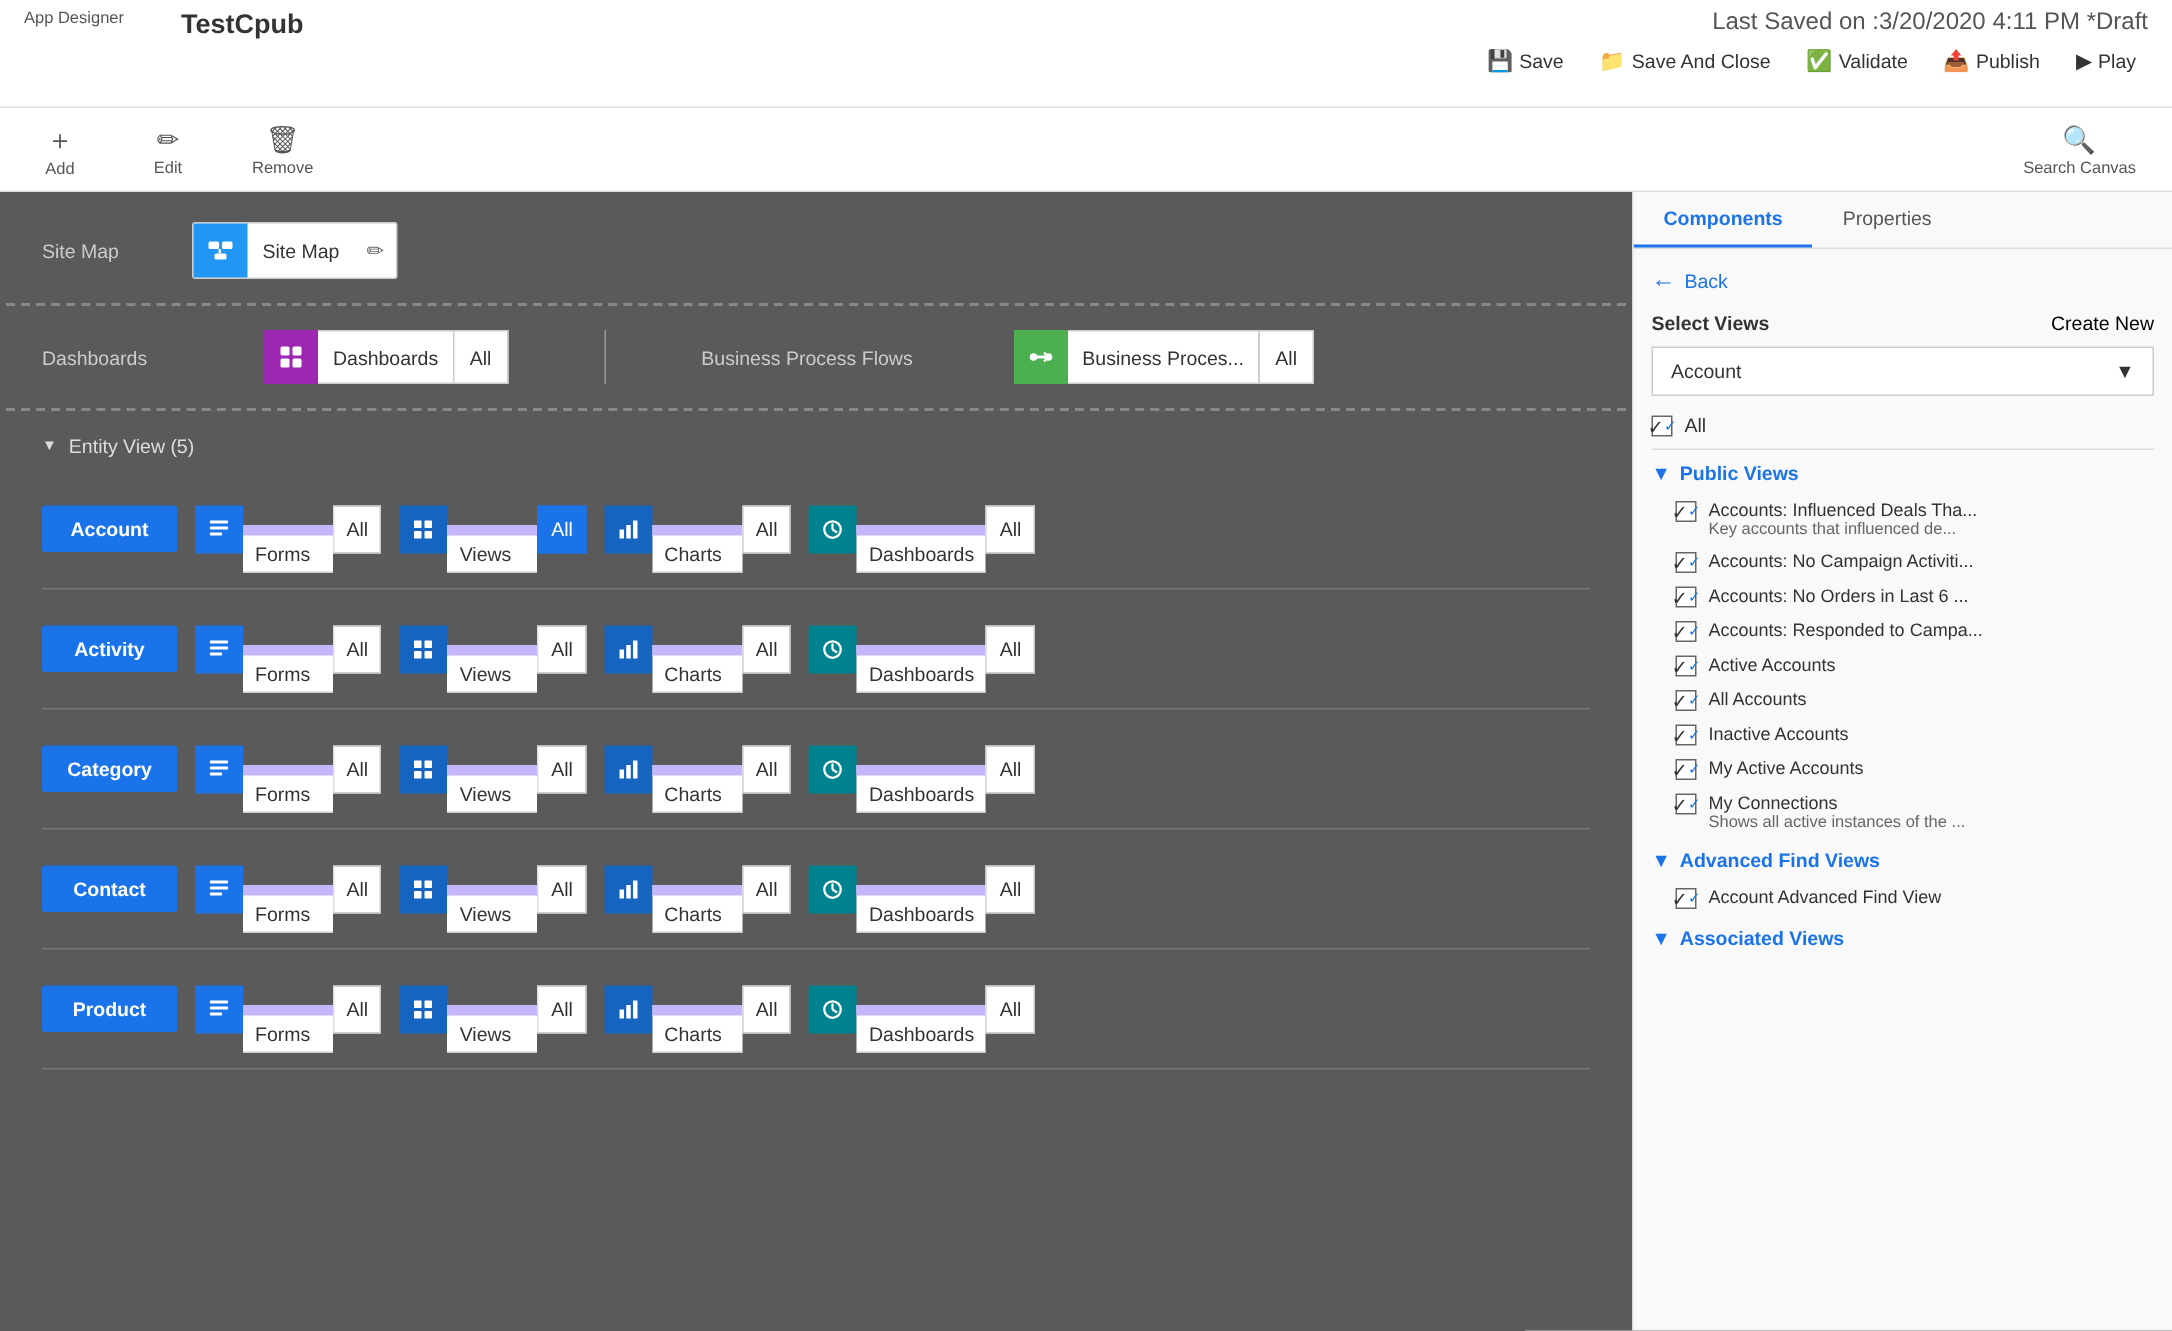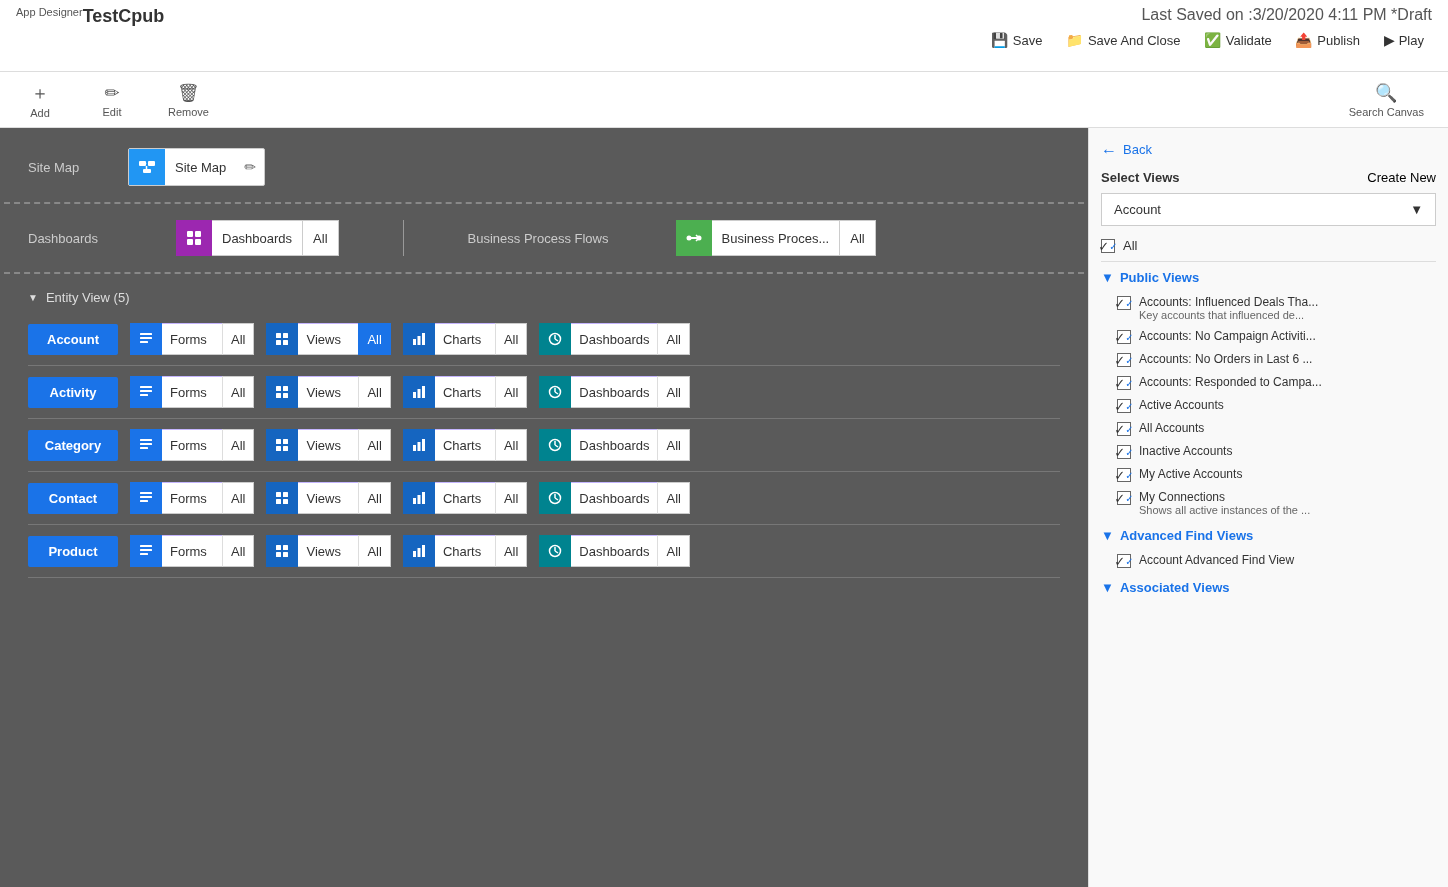--- a/index.html
+++ b/index.html
@@ -2,21 +2,21 @@
 <html><head>
   <meta charset="utf-8">
   <style>
     * { box-sizing: border-box; margin: 0; padding: 0; }
     body { font-family: 'Segoe UI', sans-serif; font-size: 13px; background: #f3f2f1; color: #333; height: 887px; overflow: hidden; }
 
     
     .header { background: #fff; border-bottom: 1px solid #ddd; padding: 6px 16px; display: flex; align-items: flex-start; justify-content: space-between; height: 72px; }
     .header-left { display: flex; flex-direction: row; justify-content: center; }
     .header-app-designer { font-size: 11px; color: #555; }
-    .header-title { font-size: 18px; font-weight: 600; color: #333; }
+    .header-title { font-size: 18px; font-weight: 600; color: #333; margin-left: 38px; }
     .header-right { display: flex; flex-direction: column; align-items: flex-end; gap: 4px; }
     .header-save-info { font-size: 16px; color: #555; }
     .header-actions { display: flex; align-items: center; gap: 8px; }
     .header-btn { display: flex; align-items: center; gap: 4px; background: none; border: none; cursor: pointer; font-size: 13px; color: #333; padding: 4px 8px; }
     .header-btn-icon { font-size: 14px; }
 
     
     .toolbar { background: #fff; border-bottom: 1px solid #ddd; display: flex; align-items: center; gap: 24px; padding: 6px 16px; height: 56px; }
     .toolbar-btn { display: flex; flex-direction: column; align-items: center; gap: 2px; background: none; border: none; cursor: pointer; font-size: 11px; color: #555; padding: 4px 8px; min-width: 48px; }
     .toolbar-btn .tb-icon { font-size: 18px; color: #555; }
@@ -53,21 +53,21 @@
     .entity-section { padding: 8px 24px; }
     .entity-header { display: flex; align-items: center; gap: 8px; color: #ddd; font-size: 13px; padding: 8px 0; cursor: pointer; }
     .entity-header-arrow { font-size: 10px; }
 
     
     .entity-rows { display: flex; flex-direction: column; gap: 0; }
     .entity-row { display: flex; align-items: center; padding: 10px 0; border-bottom: 1px solid #777; gap: 8px; }
     .entity-name-btn { background: #1a73e8; color: #fff; border: none; border-radius: 2px; padding: 8px 12px; font-size: 13px; font-weight: 600; cursor: pointer; min-width: 90px; text-align: center; }
     .entity-component { display: flex; align-items: center; gap: 0; margin-left: 4px; }
     .ec-icon { width: 32px; height: 32px; display: flex; align-items: center; justify-content: center; color: #fff; font-size: 13px; }
-    .ec-label { padding: 0 8px; font-size: 13px; color: #333; background: #fff; border-top: 1px solid #c4b5fd; border-bottom: 1px solid #ccc; height: 32px; display: flex; align-items: center; min-width: 60px; }
+    .ec-label { padding: 0 8px; font-size: 13px; color: #333; background: #fff; border-top: 7px solid #c4b5fd; border-bottom: 1px solid #ccc; height: 32px; display: flex; align-items: center; min-width: 60px; margin-top: 27px; }
     .ec-all { padding: 0 8px; font-size: 13px; color: #333; background: #fff; border: 1px solid #ccc; height: 32px; display: flex; align-items: center; border-left: 1px solid #ddd; }
     .ec-all-blue { background: #1a73e8; color: #fff; border: 1px solid #1a73e8; }
 
     
     .tooltip-bar { background: #fff; border: 1px solid #ccc; padding: 6px 12px; font-size: 12px; color: #333; position: absolute; bottom: 20px; left: 280px; white-space: nowrap; box-shadow: 0 2px 4px rgba(0,0,0,0.2); }
 
     
     .canvas::-webkit-scrollbar { width: 8px; }
     .canvas::-webkit-scrollbar-track { background: #666; }
     .canvas::-webkit-scrollbar-thumb { background: #aaa; border-radius: 4px; }
@@ -456,20 +456,24 @@
               </div>
             </div>
           </div>
       </div>
 
     </div>
 
   </div>
 
   <div class="right-panel">
+    <div class="panel-tabs">
+      <div class="panel-tab active">Components</div>
+      <div class="panel-tab">Properties</div>
+    </div>
     <div class="panel-content">
       <div class="panel-back">
         <span class="panel-back-arrow">←</span>
         <span>Back</span>
       </div>
       <div class="panel-row">
         <span class="panel-select-label">Select Views</span>
         <span class="panel-create-new">Create New</span>
       </div>
       <div class="panel-dropdown">

